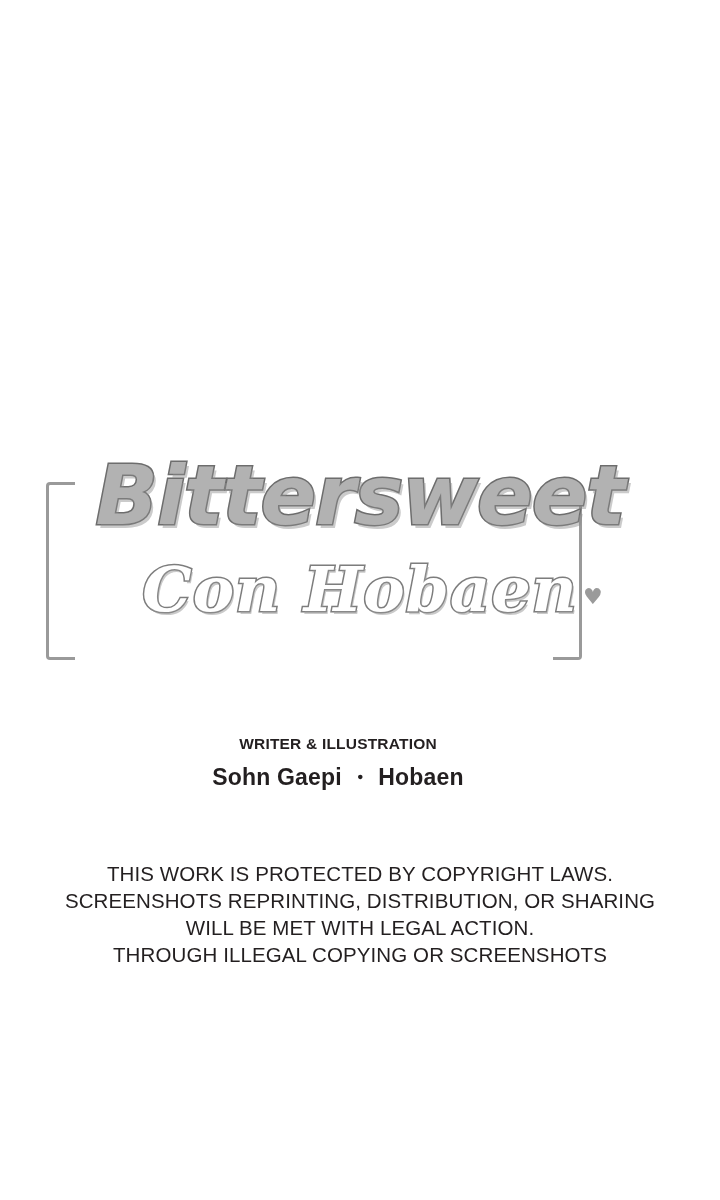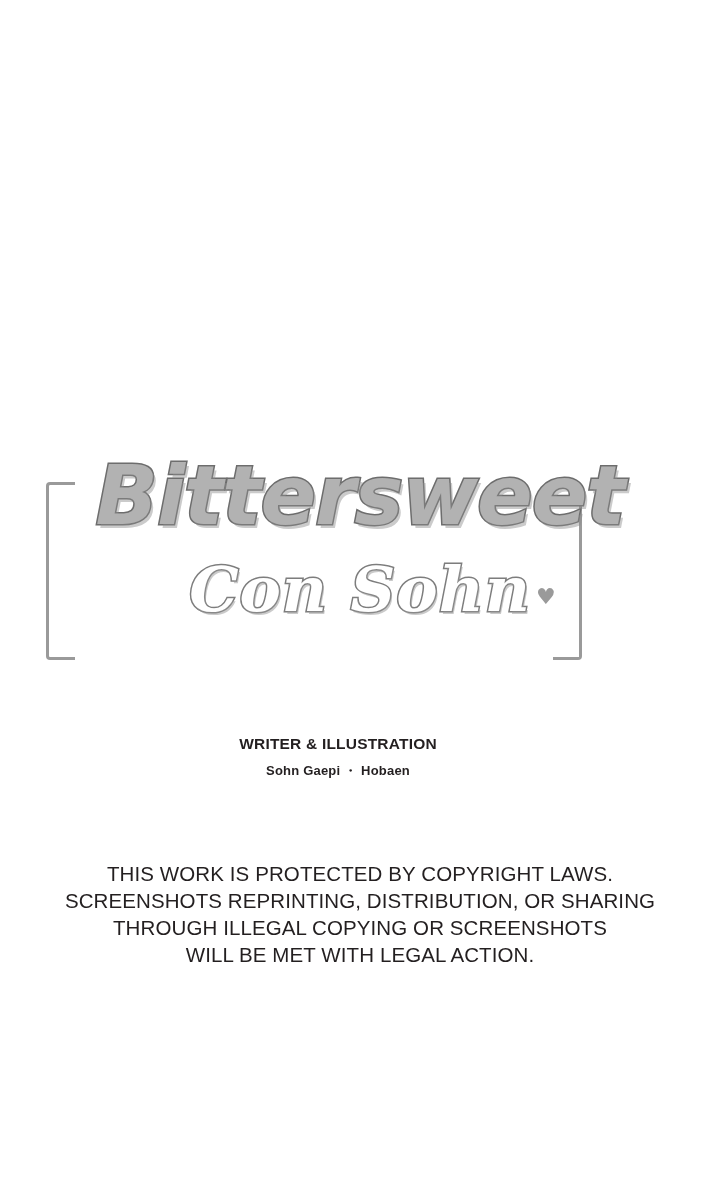--- a/index.html
+++ b/index.html
@@ -110,21 +110,21 @@
     text-align: center;
   }
   .credits-role {
     font-size: 15.5px;
     font-weight: bold;
     letter-spacing: 0.2px;
     color: #231f20;
     margin-bottom: 9px;
   }
   .credits-names {
-    font-size: 13px;
+    font-size: 23px;
     font-weight: bold;
     letter-spacing: 0.2px;
     color: #231f20;
   }
 
   
   .notice {
     position: absolute;
     left: 0;
     top: 860px;
@@ -145,31 +145,31 @@
 <div class="page">
 
   <div class="title-block">
     <div class="bracket left"></div>
     <div class="bracket right"></div>
 
     <div class="title-main">Bittersweet</div>
 
     <div class="title-sub-wrap">
       <span class="title-sub">
-        <span>Con Sohn</span>
+        <span>Con Hobaen</span>
         <span class="heart">♥</span>
       </span>
     </div>
   </div>
 
   <div class="credits">
     <div class="credits-role">WRITER &amp; ILLUSTRATION</div>
     <div class="credits-names">Sohn Gaepi ・ Hobaen</div>
   </div>
 
   <div class="notice">
     <div>THIS WORK IS PROTECTED BY COPYRIGHT LAWS.</div>
     <div>SCREENSHOTS REPRINTING, DISTRIBUTION, OR SHARING</div>
+    <div>WILL BE MET WITH LEGAL ACTION.</div>
     <div>THROUGH ILLEGAL COPYING OR SCREENSHOTS</div>
-    <div>WILL BE MET WITH LEGAL ACTION.</div>
   </div>
 
 </div>
 
 </body></html>

